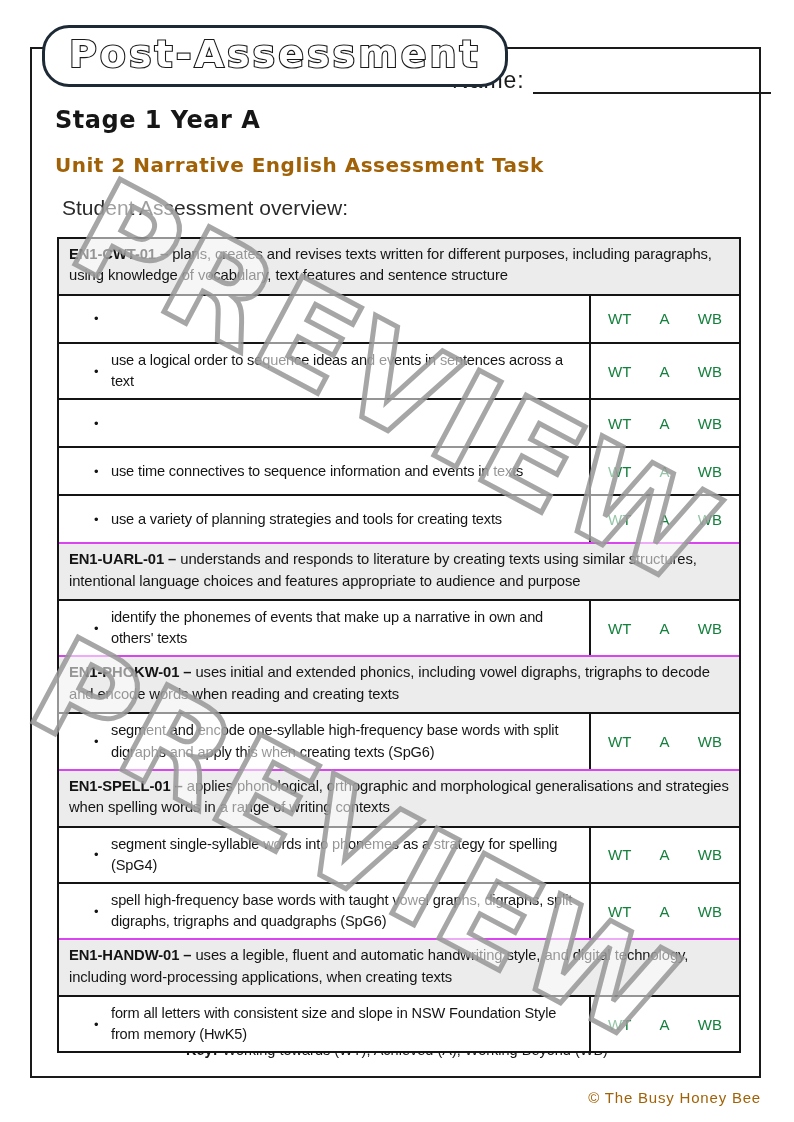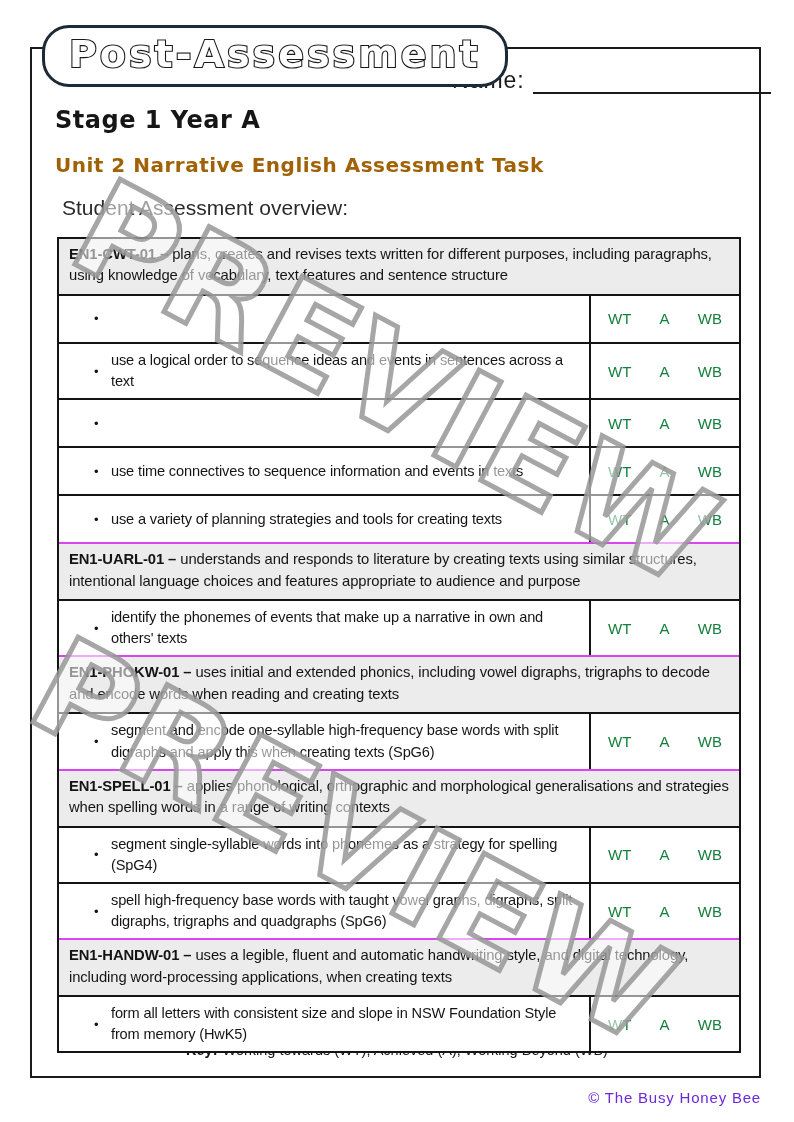--- a/index.html
+++ b/index.html
@@ -52,21 +52,21 @@
   .bullet { flex:none; width:52px; padding-left:35px; box-sizing:border-box; font-size:13px; color:#141414; }
   .crit-text { width:468px; font-size:14.6px; line-height:1.45; letter-spacing:-0.15px; color:#141414; }
   .scale {
     flex:none; width:150px; border-left:2px solid #141414; box-sizing:border-box;
     display:flex; align-items:center; justify-content:space-between; padding:0 17px;
     font-size:15px; color:#15803d;
   }
   .key-line { position:absolute; left:0; width:794px; top:1042px; text-align:center; font-size:14.5px; color:#141414; }
   .key-label { font-weight:700; margin-right:5px; }
   .footer-credit {
-    position:absolute; right:33px; top:1089px; font-size:15px; color:#6d28d9; letter-spacing:0.8px;
+    position:absolute; right:33px; top:1089px; font-size:15px; color:#a16207; letter-spacing:0.8px;
   }
   .watermark {
     position:absolute; z-index:5; pointer-events:none;
     font-family:"DejaVu Sans", sans-serif; font-weight:800; font-size:132px; letter-spacing:4px;
     color:rgba(255,255,255,0.55);
     -webkit-text-stroke:5px rgba(150,150,150,0.85);
     transform-origin:0 0; white-space:nowrap;
   }
   .wm1 { left:122px; top:150px; transform:rotate(28deg); }
   .wm2 { left:80px; top:608px; transform:rotate(28deg); }

